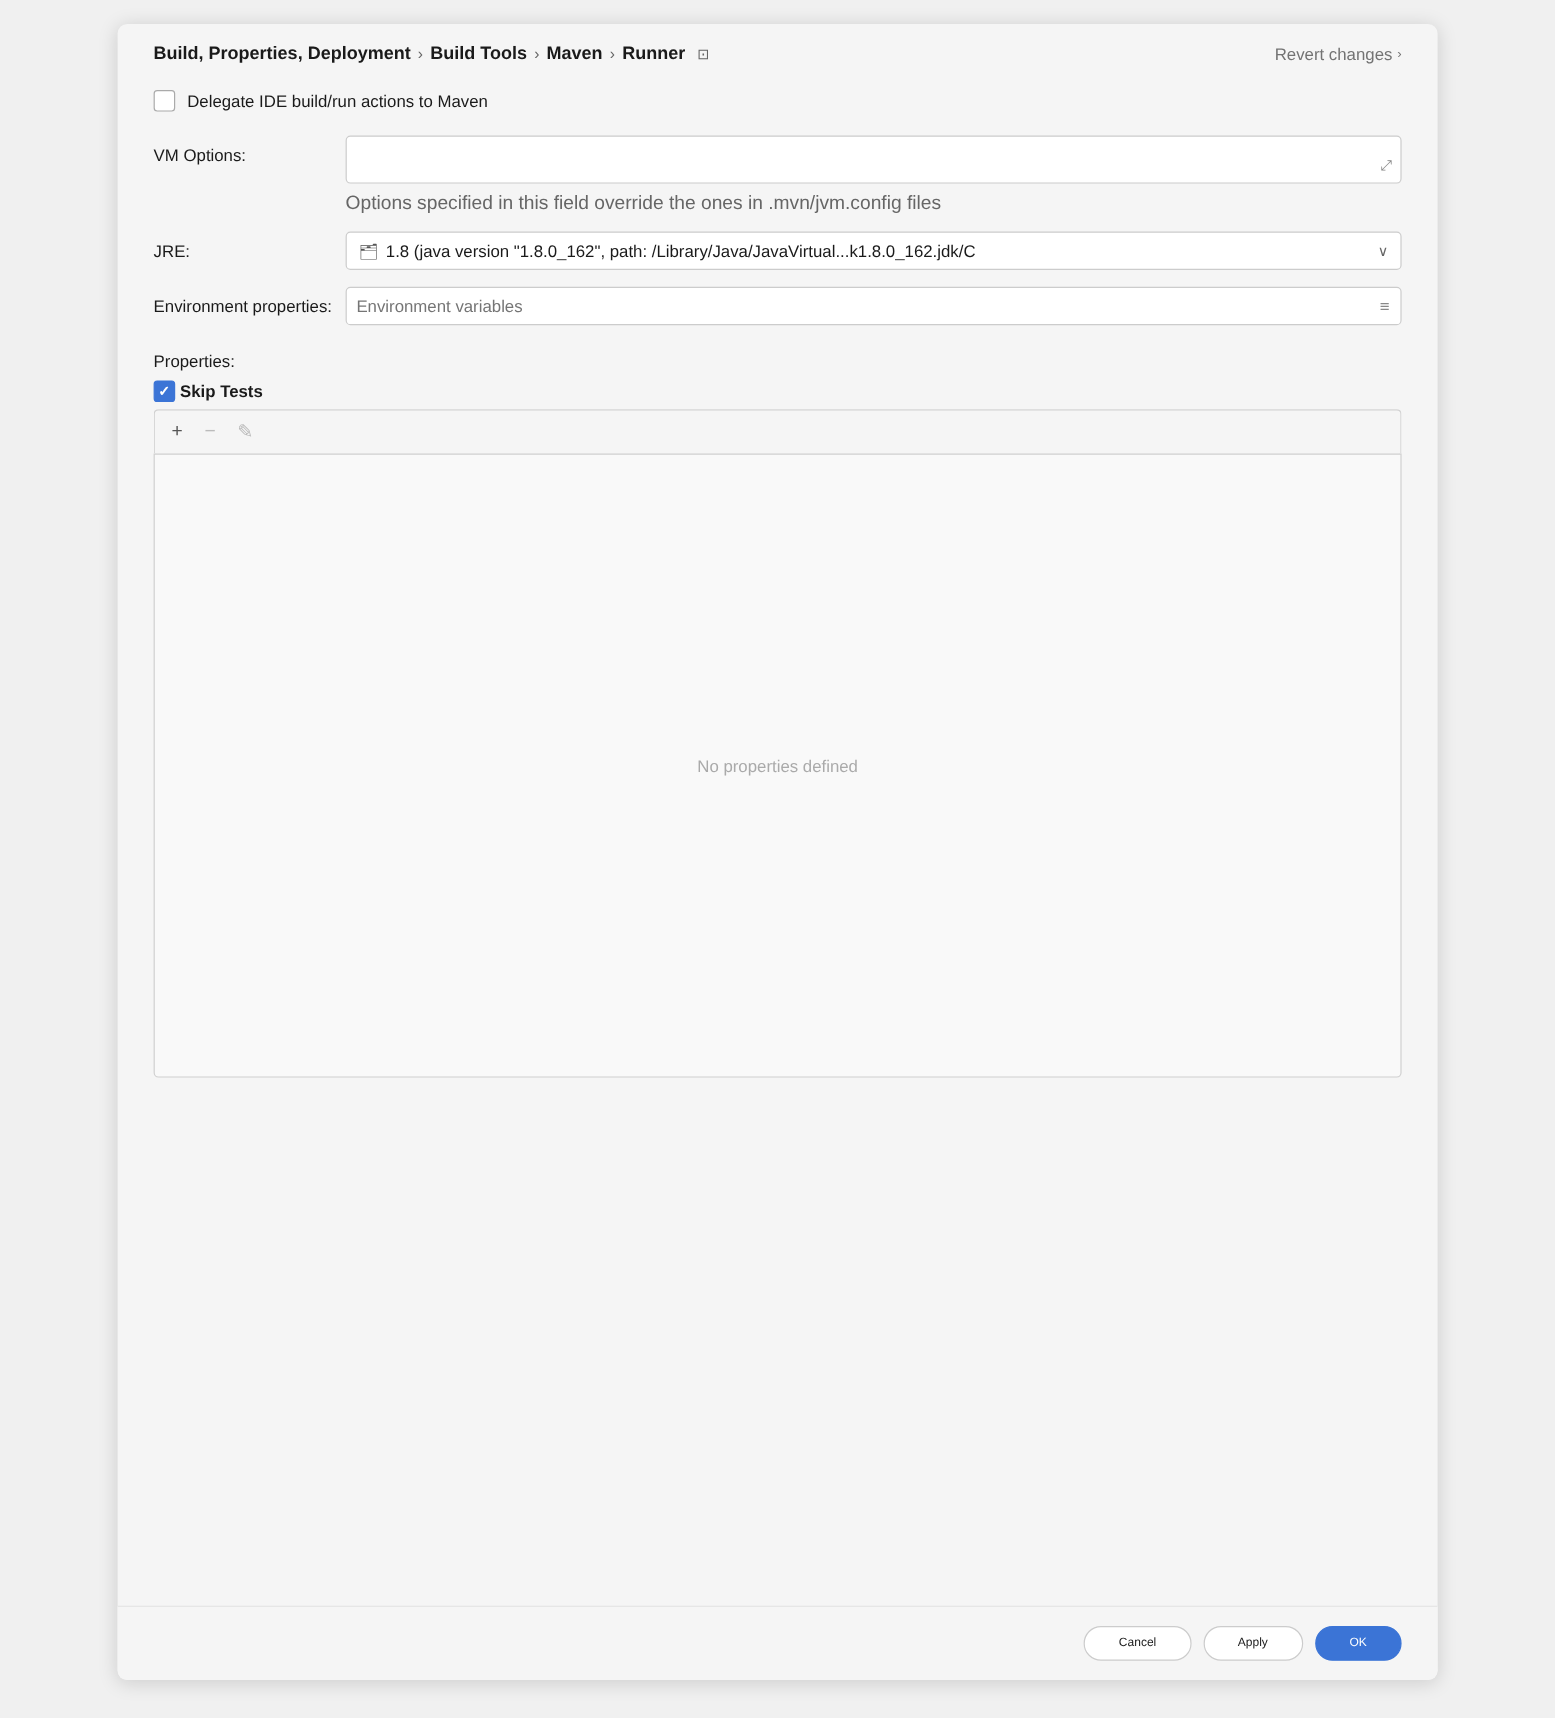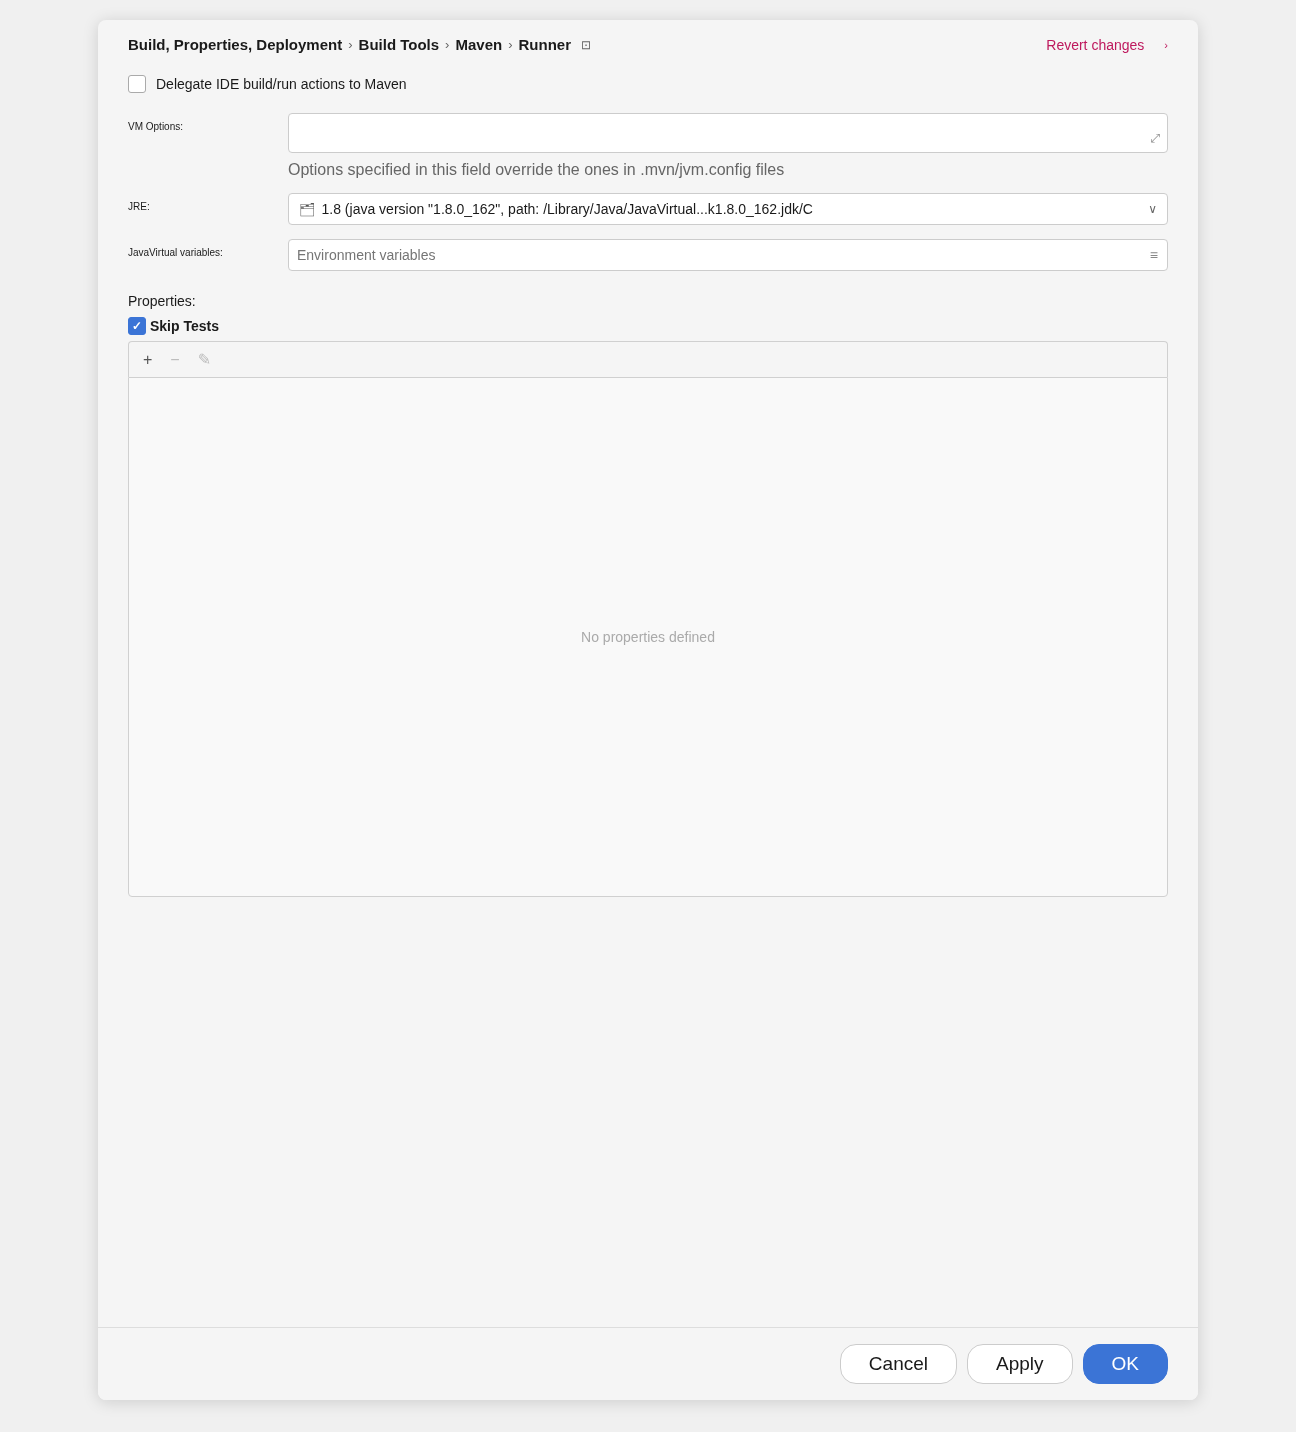--- a/index.html
+++ b/index.html
@@ -58,26 +58,26 @@
       font-size: 13px;
       font-weight: 400;
     }
     .breadcrumb-icon {
       color: #666;
       font-size: 12px;
       margin-left: 4px;
     }
     .revert-link {
       margin-left: auto;
-      color: #be185d;
-      font-size: 14px;
-      cursor: pointer;
-      display: flex;
-      align-items: center;
-      gap: 20px;
+      color: #737373;
+      font-size: 14px;
+      cursor: pointer;
+      display: flex;
+      align-items: center;
+      gap: 4px;
       text-decoration: none;
     }
     .checkbox-row {
       display: flex;
       align-items: center;
       gap: 10px;
       margin-bottom: 20px;
     }
     .checkbox-box {
       width: 18px;
@@ -101,21 +101,21 @@
       font-size: 12px;
       font-weight: bold;
     }
     .field-row {
       display: flex;
       align-items: flex-start;
       margin-bottom: 14px;
       gap: 10px;
     }
     .field-label {
-      font-size: 10px;
+      font-size: 14px;
       color: #1a1a1a;
       min-width: 150px;
       padding-top: 8px;
       flex-shrink: 0;
     }
     .field-input-wrap {
       flex: 1;
       display: flex;
       flex-direction: column;
       gap: 4px;
@@ -249,21 +249,21 @@
       display: flex;
       align-items: center;
       justify-content: flex-end;
       gap: 10px;
       background: #f5f5f5;
       border-radius: 0 0 8px 8px;
     }
     .btn {
       padding: 8px 28px;
       border-radius: 16px;
-      font-size: 19px;
+      font-size: 10px;
       cursor: pointer;
       border: 1px solid #ccc;
       background: #fff;
       color: #1a1a1a;
       font-weight: 400;
       outline: none;
     }
     .btn-primary {
       background: #3b74d6;
       color: #fff;
@@ -327,21 +327,21 @@
       <div class="jre-select-container">
         <div class="jre-display">
           <span class="jre-select-icon">🗂</span>
           <span style="flex:1; overflow:hidden; text-overflow:ellipsis; white-space:nowrap;">1.8 (java version "1.8.0_162", path: /Library/Java/JavaVirtual...k1.8.0_162.jdk/C</span>
           <span class="jre-select-chevron">∨</span>
         </div>
       </div>
     </div>
 
     <div class="field-row">
-      <label class="field-label">JavaVirtual variables:</label>
+      <label class="field-label">Environment properties:</label>
       <div class="env-input-container">
         <input type="text" class="env-input" placeholder="Environment variables" style="">
         <span class="env-input-icon">≡</span>
       </div>
     </div>
 
     <div class="properties-section">
       <div class="properties-label">Properties:</div>
 
       <div class="skip-tests-row">

